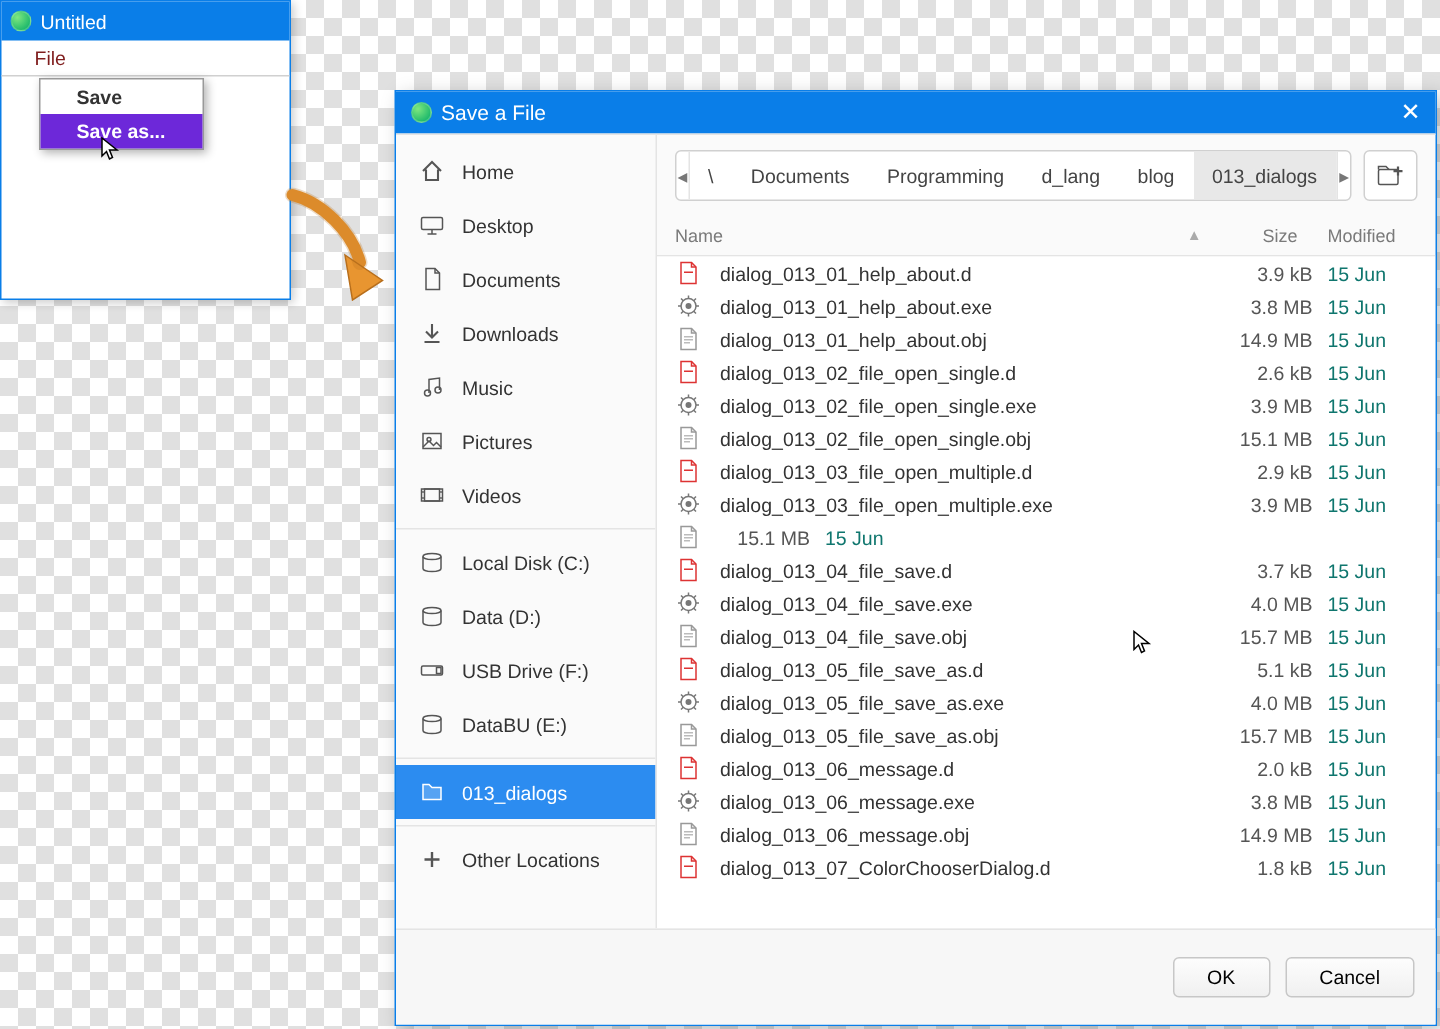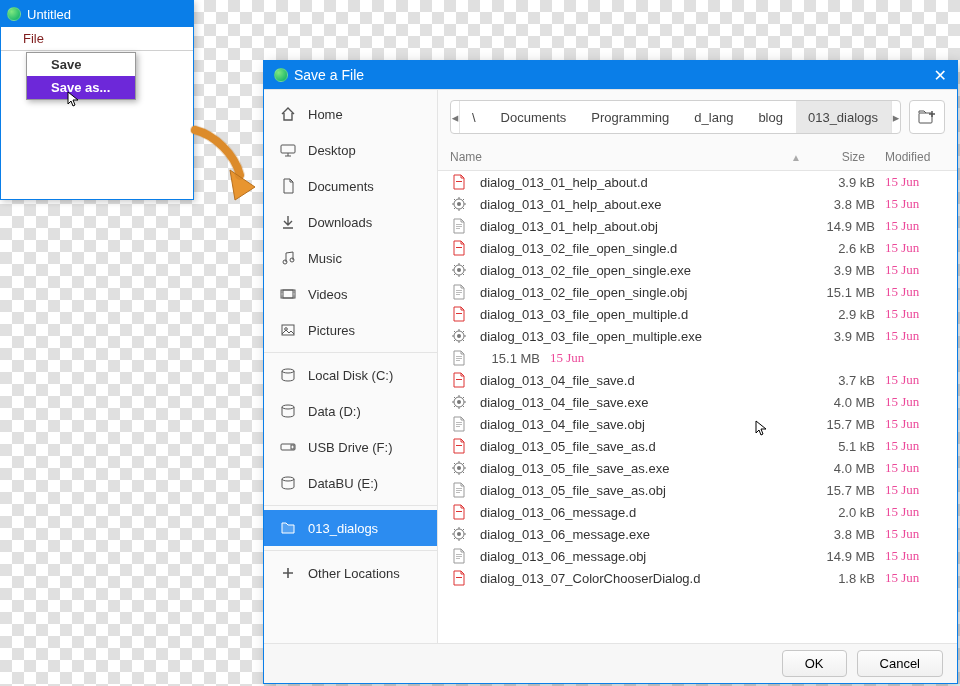--- a/index.html
+++ b/index.html
@@ -124,25 +124,25 @@
   .col-mod  { width:72px; padding-right:8px;}
   .sort-ic { margin-left:auto; margin-right:14px; color:#aaa; font-size:10px;}
 
   .file-list {
     flex:1; overflow:auto; background:#fff;
   }
   .file-row { display:flex; align-items:center; padding:2px 0 2px 12px; font-size:13px; cursor:default;}
   .file-row .ic { width:18px; height:18px; margin-right:12px; display:flex; align-items:center; justify-content:center;}
   .file-row .fname { flex:1; white-space:nowrap; overflow:hidden; text-overflow:ellipsis;}
   .file-row .fsize { width:70px; text-align:right; padding-right:10px; color:#555;}
-  .file-row .fmod { width:72px; color:#ec4899; padding-right:8px;font-family:Liberation Serif, serif;}
+  .file-row .fmod { width:72px; color:#0f766e; padding-right:8px;}
 
   .btn-row {
     display:flex; justify-content:flex-end; gap:10px;
-    padding:6px 14px; border-top:1px solid #e4e4e4; background:#f7f7f7;
+    padding:18px 14px; border-top:1px solid #e4e4e4; background:#f7f7f7;
   }
   .btn { border:1px solid #c7c7c7; background:linear-gradient(#fdfdfd,#f0f0f0); border-radius:4px; padding:5px 22px; font-size:13px; cursor:default;}
 
   
   .mini-cursor { position:absolute; width:14px; height:18px; }
 
   
   svg { display:block; }
 </style>
 </head>
@@ -223,39 +223,39 @@
               <path d="M6 12 V3 L13 2 V10" stroke="#555" fill="none"></path>
               <circle cx="5" cy="12" r="2" stroke="#555" fill="none"></circle>
               <circle cx="12" cy="10" r="2" stroke="#555" fill="none"></circle>
             </svg>
           </span>
           <span>Music</span>
         </div>
         <div class="side-item">
           <span class="ic">
             <svg width="16" height="16" viewBox="0 0 16 16">
+              <rect x="2" y="3" width="12" height="10" stroke="#555" fill="none"></rect>
+              <circle cx="6" cy="7" r="1.3" stroke="#555" fill="none"></circle>
+              <path d="M2 12 L6 8 L9 11 L11 9 L14 12" stroke="#555" fill="none"></path>
+            </svg>
+          </span>
+          <span>Pictures</span>
+        </div>
+        <div class="side-item">
+          <span class="ic">
+            <svg width="16" height="16" viewBox="0 0 16 16">
               <rect x="1" y="4" width="14" height="8" stroke="#555" fill="none"></rect>
               <rect x="3" y="4" width="10" height="8" stroke="#555" fill="none"></rect>
               <circle cx="2" cy="6" r=".6" fill="#555"></circle>
               <circle cx="2" cy="10" r=".6" fill="#555"></circle>
               <circle cx="14" cy="6" r=".6" fill="#555"></circle>
               <circle cx="14" cy="10" r=".6" fill="#555"></circle>
             </svg>
           </span>
           <span>Videos</span>
-        </div>
-        <div class="side-item">
-          <span class="ic">
-            <svg width="16" height="16" viewBox="0 0 16 16">
-              <rect x="2" y="3" width="12" height="10" stroke="#555" fill="none"></rect>
-              <circle cx="6" cy="7" r="1.3" stroke="#555" fill="none"></circle>
-              <path d="M2 12 L6 8 L9 11 L11 9 L14 12" stroke="#555" fill="none"></path>
-            </svg>
-          </span>
-          <span>Pictures</span>
         </div>
         <div class="side-sep"></div>
         <div class="side-item">
           <span class="ic">
             <svg width="16" height="16" viewBox="0 0 16 16">
               <ellipse cx="8" cy="4" rx="6" ry="2" stroke="#555" fill="none"></ellipse>
               <path d="M2 4 V12 A6 2 0 0 0 14 12 V4" stroke="#555" fill="none"></path>
             </svg>
           </span>
           <span>Local Disk (C:)</span>

